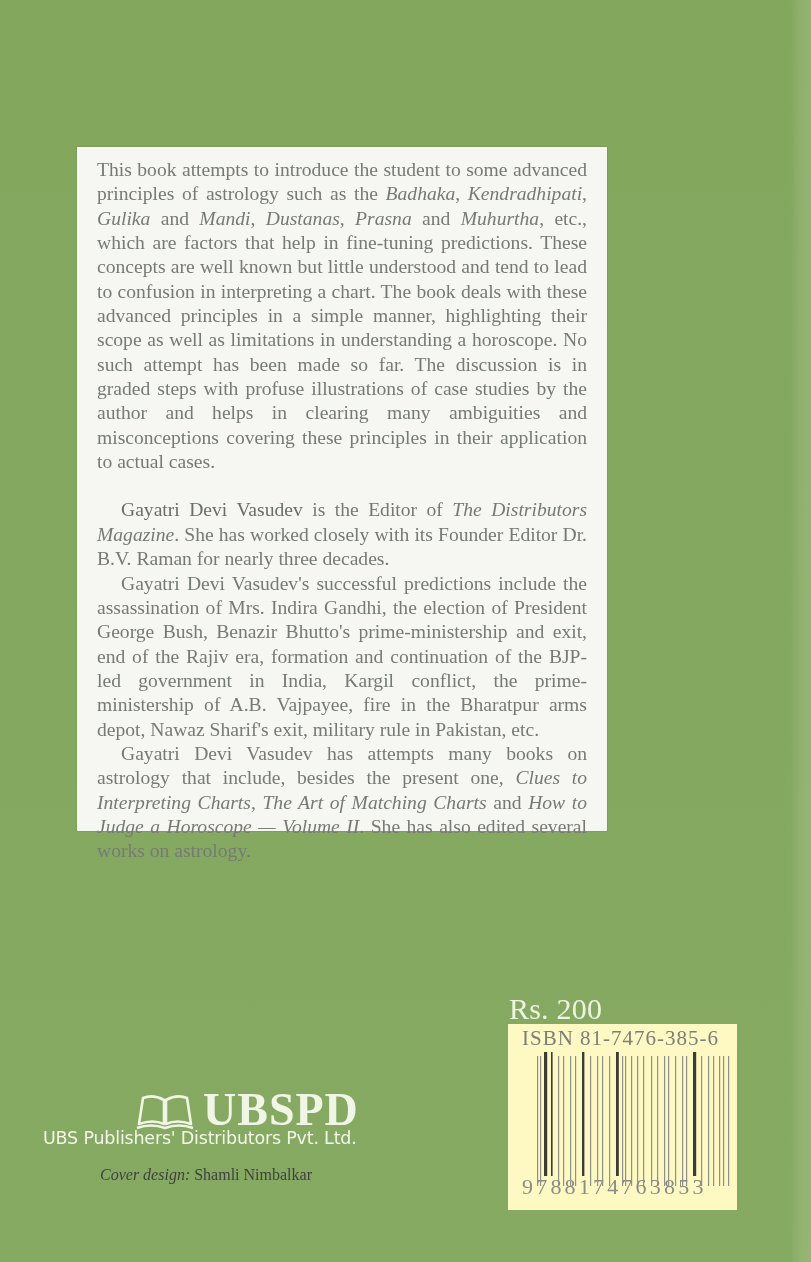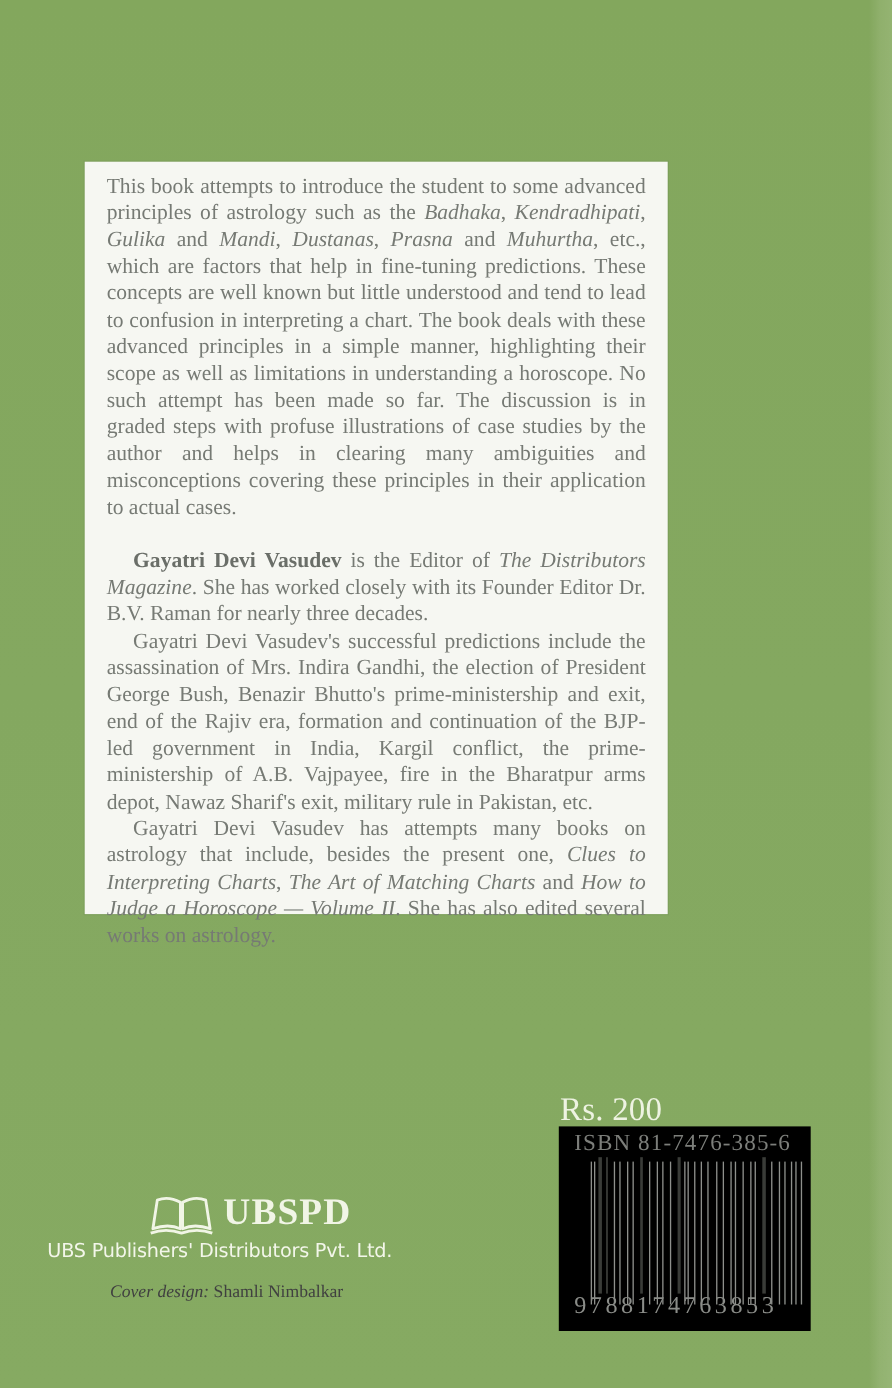--- a/index.html
+++ b/index.html
@@ -18,48 +18,48 @@
       padding: 11px 20px 0 20px;
       color: #767a74;
       font-size: 19.6px;
       line-height: 24.35px;
       box-shadow: 0 0 0 1px rgba(110,140,80,0.35);
     }
     .panel p { margin: 0; text-align: justify; text-align-last: left; }
     .panel p.indent { text-indent: 24px; }
     .panel p.gap { margin-top: 24px; }
     .panel i { font-style: italic; }
-    .panel b { font-weight: bold; color: #6a6e68; }
+    .panel b { font-weight: normal; color: #6a6e68; }
 
     .price {
       position: absolute; left: 509px; top: 992px;
       font-size: 30px; color: #eef3e2; letter-spacing: 0.2px;
     }
     .barcode-box {
       position: absolute; left: 508px; top: 1024px; width: 229px; height: 186px;
-      background: #000000; box-sizing: border-box;
+      background: #fef9c3; box-sizing: border-box;
     }
     .isbn {
       position: absolute; left: 14px; top: 2px; font-size: 21px; color: #7c7e7a;
       letter-spacing: 1px; white-space: nowrap;
     }
     .bars {
       position: absolute; left: 27px; top: 24px; width: 196px; height: 138px;
     }
     .ean {
       position: absolute; left: 14px; top: 150px; font-size: 22px; color: #8a8c88;
       letter-spacing: 3.2px; white-space: nowrap; background: transparent;
     }
 
     .pub-logo {
       position: absolute; left: 135px; top: 1083px; display: flex; align-items: center;
     }
     .pub-logo .book { width: 60px; height: 40px; margin-right: 8px; }
     .pub-logo .brand {
-      font-size: 34px; font-weight: bold; color: #f1f5e6; letter-spacing: 1px;
+      font-size: 46px; font-weight: bold; color: #f1f5e6; letter-spacing: 1px;
       font-family: "Liberation Serif", serif;
     }
     .pub-name {
       position: absolute; left: 43px; top: 1128px;
       font-family: "DejaVu Sans", sans-serif; font-weight: normal; font-size: 17.5px;
       color: #f3f6ea; letter-spacing: -0.2px; white-space: nowrap;
     }
     .credit {
       position: absolute; left: 100px; top: 1166px; font-size: 16px; color: #404040;
       white-space: nowrap;

